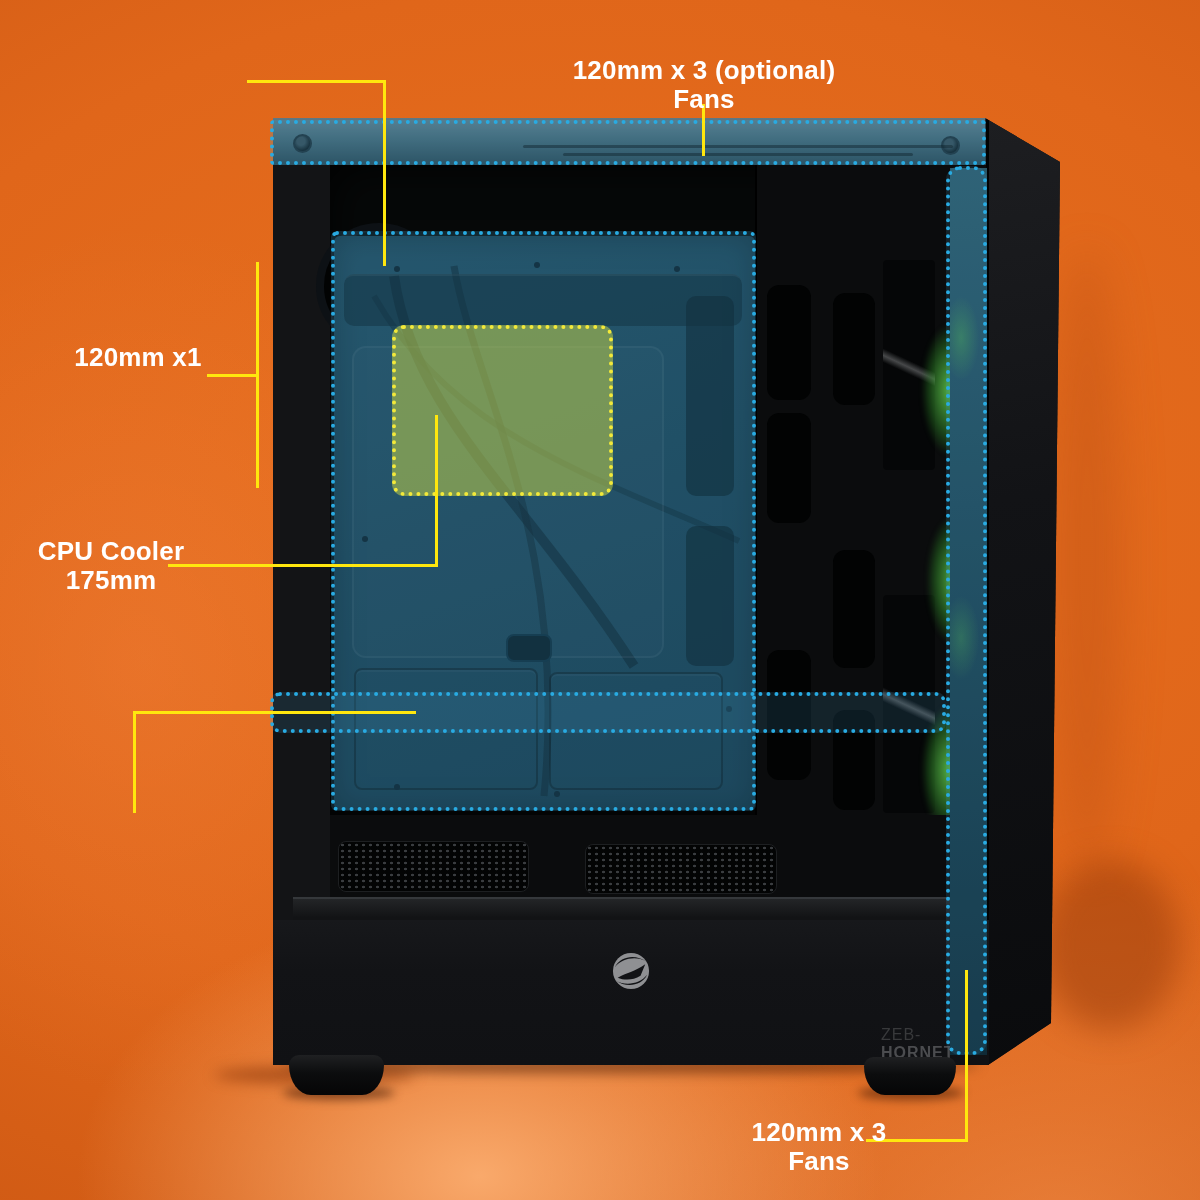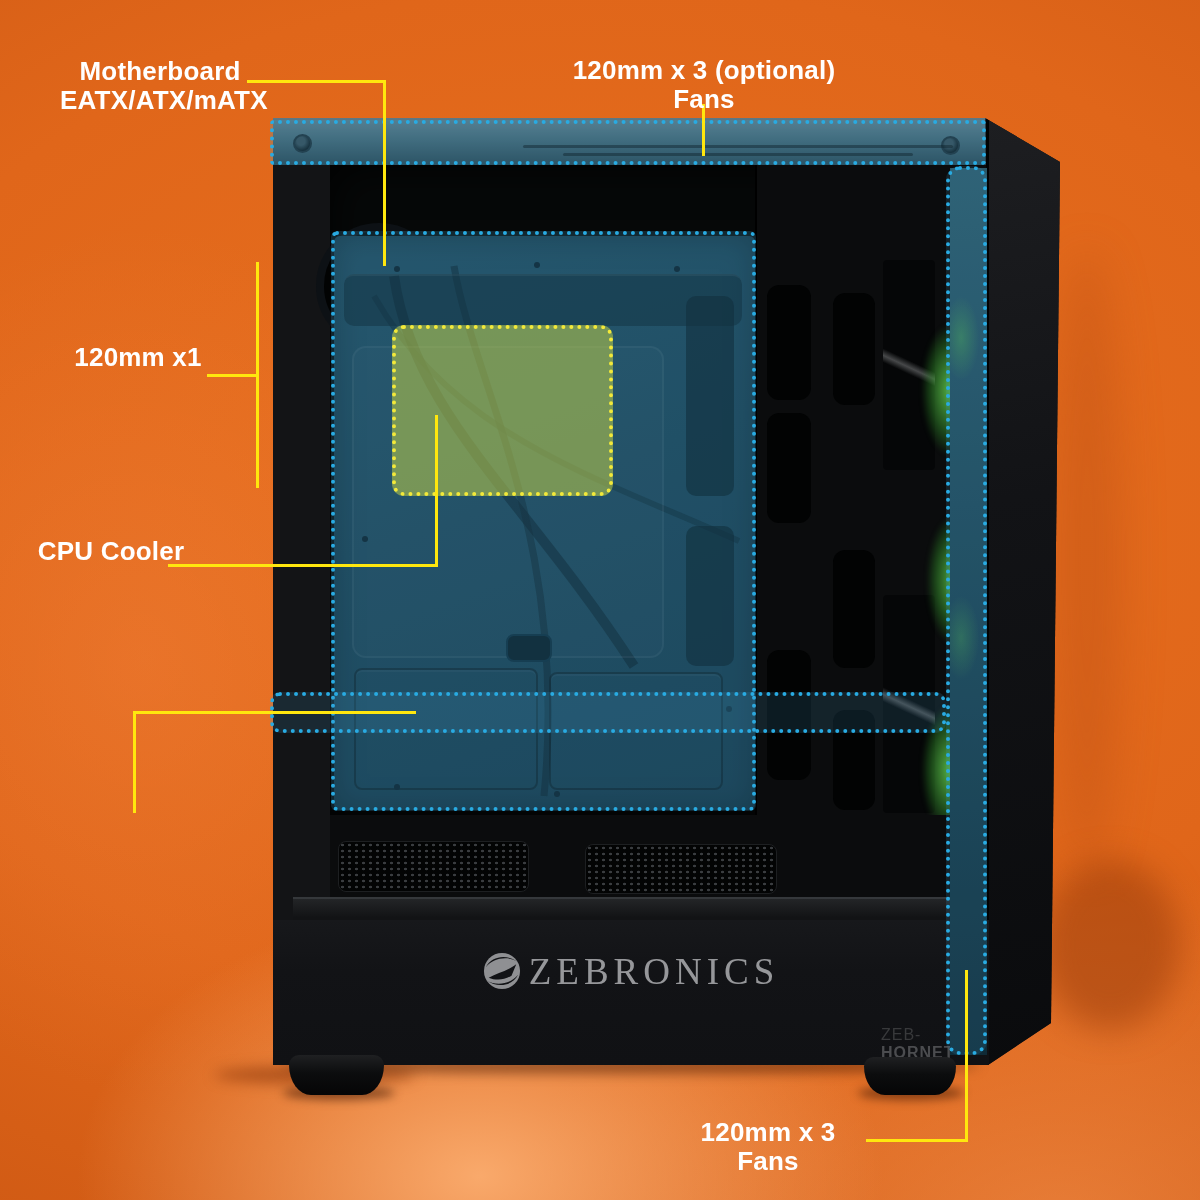--- a/index.html
+++ b/index.html
@@ -223,21 +223,20 @@
     <div class="shelf"></div>
 
     <div class="bottom-panel">
       <div class="logo-row">
         <svg width="38" height="38" viewBox="0 0 40 40">
           <circle cx="20" cy="20" r="19" fill="#8f9093"></circle>
           <path d="M3 16 C 11 6, 26 4, 36 10 C 25 2, 9 4, 3 16 Z" fill="#121316"></path>
           <path d="M37 24 C 29 34, 14 36, 4 30 C 15 38, 31 36, 37 24 Z" fill="#121316"></path>
           <path d="M6 27 C 15 22, 24 21, 35 13 L 30 25 C 22 30, 13 30, 6 27 Z" fill="#121316"></path>
         </svg>
-        <span class="logo-text">ZEBRONICS</span>
       </div>
       <div class="model-badge">
         <span>ZEB-</span><span class="bold">HORNET</span>
       </div>
     </div>
   </div>
 
   <div class="hl hl-blue" style="left:270px;top:120px;width:708px;height:37px;border-radius:4px;"></div>
   <div class="hl hl-blue" style="left:946px;top:166px;width:33px;height:881px;border-radius:14px;background:rgba(68,158,199,.16);"></div>
   <div class="hl hl-blue" style="left:331px;top:231px;width:417px;height:572px;border-radius:6px;"></div>
@@ -254,37 +253,34 @@
 
   <div class="yline" style="left:435px;top:415px;width:3px;height:152px;"></div>
   <div class="yline" style="left:168px;top:564px;width:270px;height:3px;"></div>
 
   <div class="yline" style="left:133px;top:711px;width:283px;height:3px;"></div>
   <div class="yline" style="left:133px;top:711px;width:3px;height:102px;"></div>
 
   <div class="yline" style="left:965px;top:970px;width:3px;height:172px;"></div>
   <div class="yline" style="left:866px;top:1139px;width:102px;height:3px;"></div>
 
-  <div class="label" style="left:60px;top:57px;width:200px;">
-    <div>Motherboard</div>
-    <div>EATX/ATX/mATX</div>
-  </div>
 
   <div class="label" style="left:504px;top:56px;width:400px;">
     <div>120mm x 3 (optional)</div>
     <div>Fans</div>
   </div>
 
   <div class="label" style="left:38px;top:343px;width:200px;">
     <div>120mm x1</div>
   </div>
 
   <div class="label" style="left:11px;top:537px;width:200px;">
     <div>CPU Cooler</div>
-  </div>
-
-
-  <div class="label" style="left:668px;top:1118px;width:200px;">
+    <div>175mm</div>
+  </div>
+
+
+  <div class="label" style="left:719px;top:1118px;width:200px;">
     <div>120mm x 3</div>
     <div>Fans</div>
   </div>
 
 </div>
 
 </body></html>

